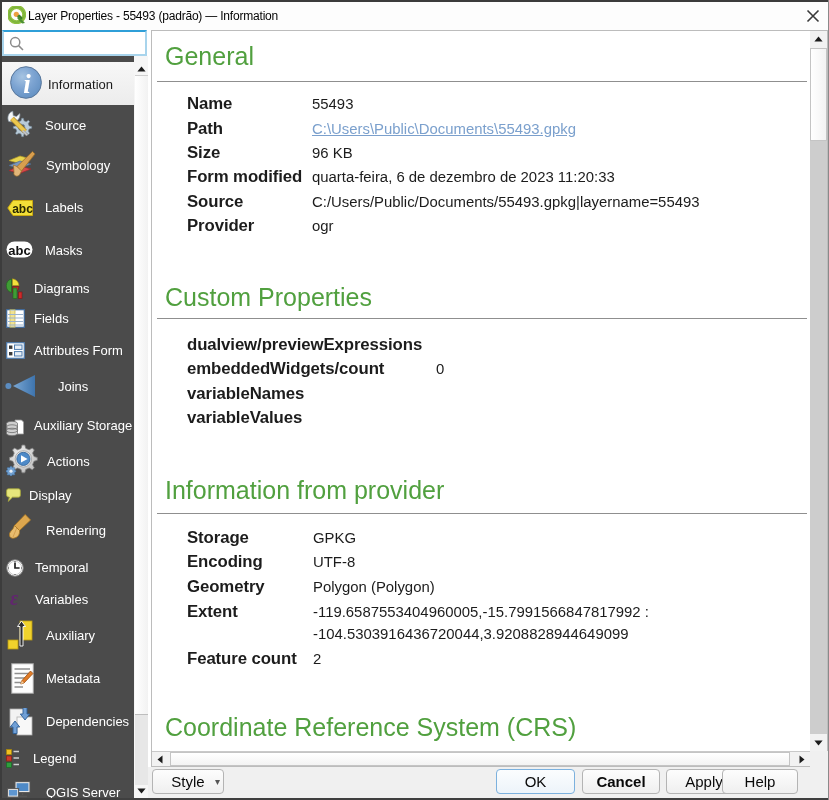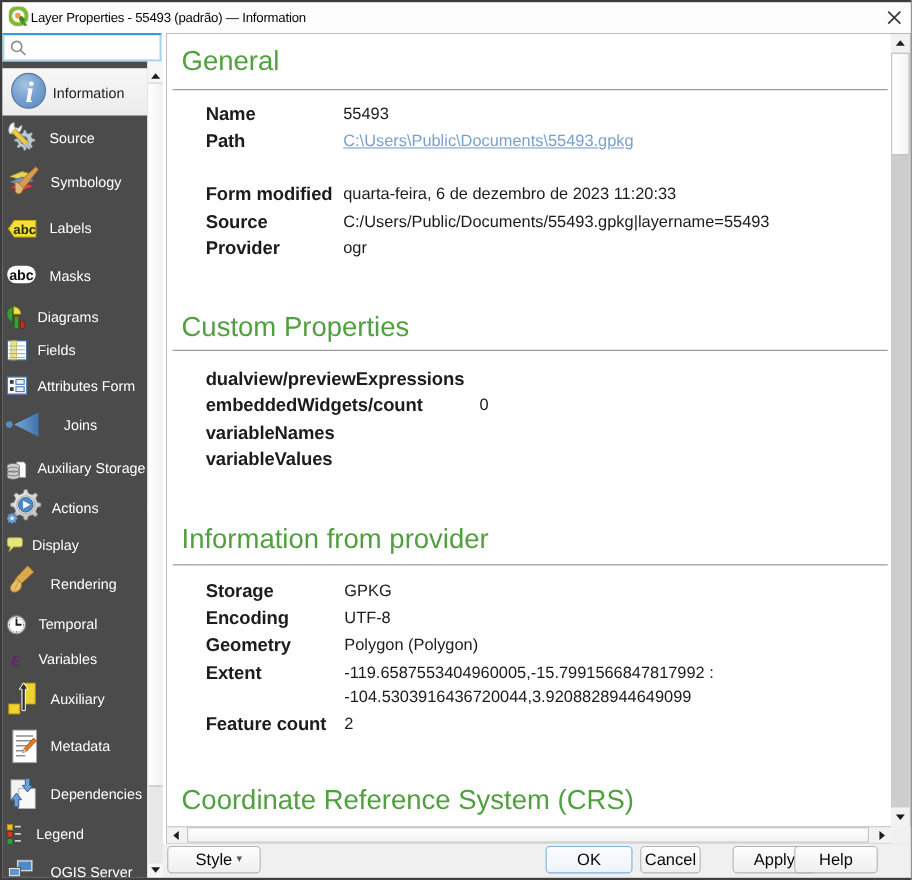--- a/index.html
+++ b/index.html
@@ -264,20 +264,24 @@
     <div class="h1" style="left:13px;top:12.5px">General</div>
     <div class="rule" style="top:50px"></div>
     <div class="row" style="top:63px">
         <span class="lb">Name</span>
         <span class="vl">55493</span>
       </div>
     <div class="row" style="top:87.5px">
         <span class="lb">Path</span>
         <span class="vl lk">C:\Users\Public\Documents\55493.gpkg</span>
       </div>
+    <div class="row" style="top:112px">
+        <span class="lb">Size</span>
+        <span class="vl">96 KB</span>
+      </div>
     <div class="row" style="top:136px">
         <span class="lb">Form modified</span>
         <span class="vl">quarta-feira, 6 de dezembro de 2023 11:20:33</span>
       </div>
     <div class="row" style="top:160.5px">
         <span class="lb">Source</span>
         <span class="vl">C:/Users/Public/Documents/55493.gpkg|layername=55493</span>
       </div>
     <div class="row" style="top:184.5px">
         <span class="lb">Provider</span>
@@ -340,23 +344,23 @@
   <div class="abs" id="hthumb"></div>
   <svg class="abs" style="left:157px;top:755px" width="6" height="9" viewBox="0 0 6 9">
       <path d="M0.5 4.5 L5.5 0.4 L5.5 8.6 Z" fill="#1c1c1c"></path>
     </svg>
   <svg class="abs" style="left:799px;top:755px" width="6" height="9" viewBox="0 0 6 9">
       <path d="M5.5 4.5 L0.5 0.4 L0.5 8.6 Z" fill="#1c1c1c"></path>
     </svg>
   <div class="abs" id="corner"></div>
 
   <div class="abs" id="btnbar"></div>
-  <div class="btn" style="left:152px;width:85px;">Style<span style="position:absolute;left:62px;top:0px;color:#555;font-size:10px;">▾</span></div>
+  <div class="btn" style="left:152px;width:72px;">Style<span style="position:absolute;left:62px;top:0px;color:#555;font-size:10px;">▾</span></div>
   <div class="btn" style="left:496px;width:79px;border-color:#7cb1de;background:linear-gradient(#fbfdfe,#edf4fa);">OK</div>
-  <div class="btn" style="left:582px;width:55px;">Cancel</div>
+  <div class="btn" style="left:582px;width:78px;font-weight:bold;">Cancel</div>
   <div class="btn" style="left:666px;width:76px;">Apply</div>
   <div class="btn" style="left:722px;width:76px;">Help</div>
 
   <div class="abs" id="borderL"></div>
   <div class="abs" id="borderT"></div>
   <div class="abs" id="borderB"></div>
   <div class="abs" id="borderR"></div>
 </div>
 
 </body></html>

